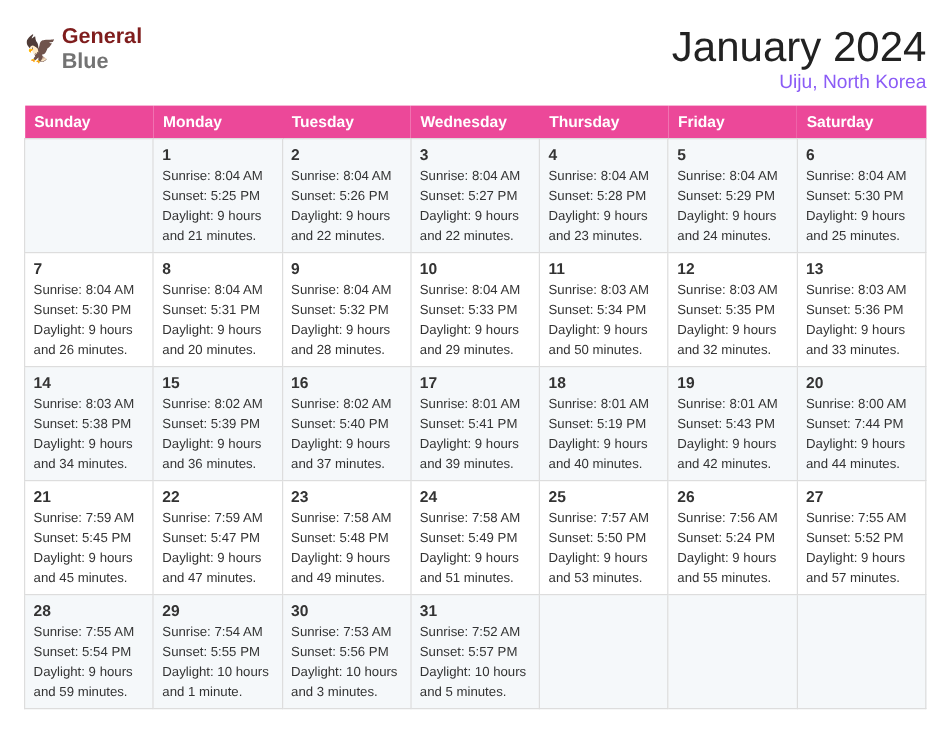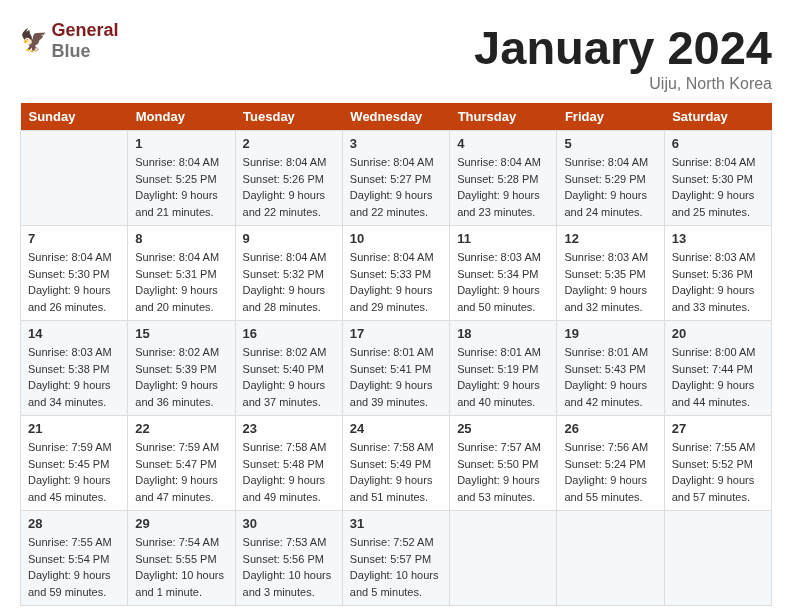--- a/index.html
+++ b/index.html
@@ -32,35 +32,35 @@
       color: #737373;
     }
     .logo-bird {
       color: #2e86c1;
       font-size: 22px;
     }
     .title-block {
       text-align: right;
     }
     .month-year {
-      font-size: 47px;
+      font-size: 35px;
       color: #222;
-      font-weight: 700;
+      font-weight: 400;
     }
     .location {
       font-size: 16px;
-      color: #737373;
+      color: #8b5cf6;
     }
     table {
       width: 100%;
       border-collapse: collapse;
       table-layout: fixed;
     }
     thead tr th {
-      background-color: #c2410c;
+      background-color: #ec4899;
       color: #fff;
       text-align: left;
       padding: 6px 8px;
       font-size: 13px;
       font-weight: bold;
     }
     tbody tr td {
       border: 1px solid #ddd;
       vertical-align: top;
       padding: 5px 7px;

